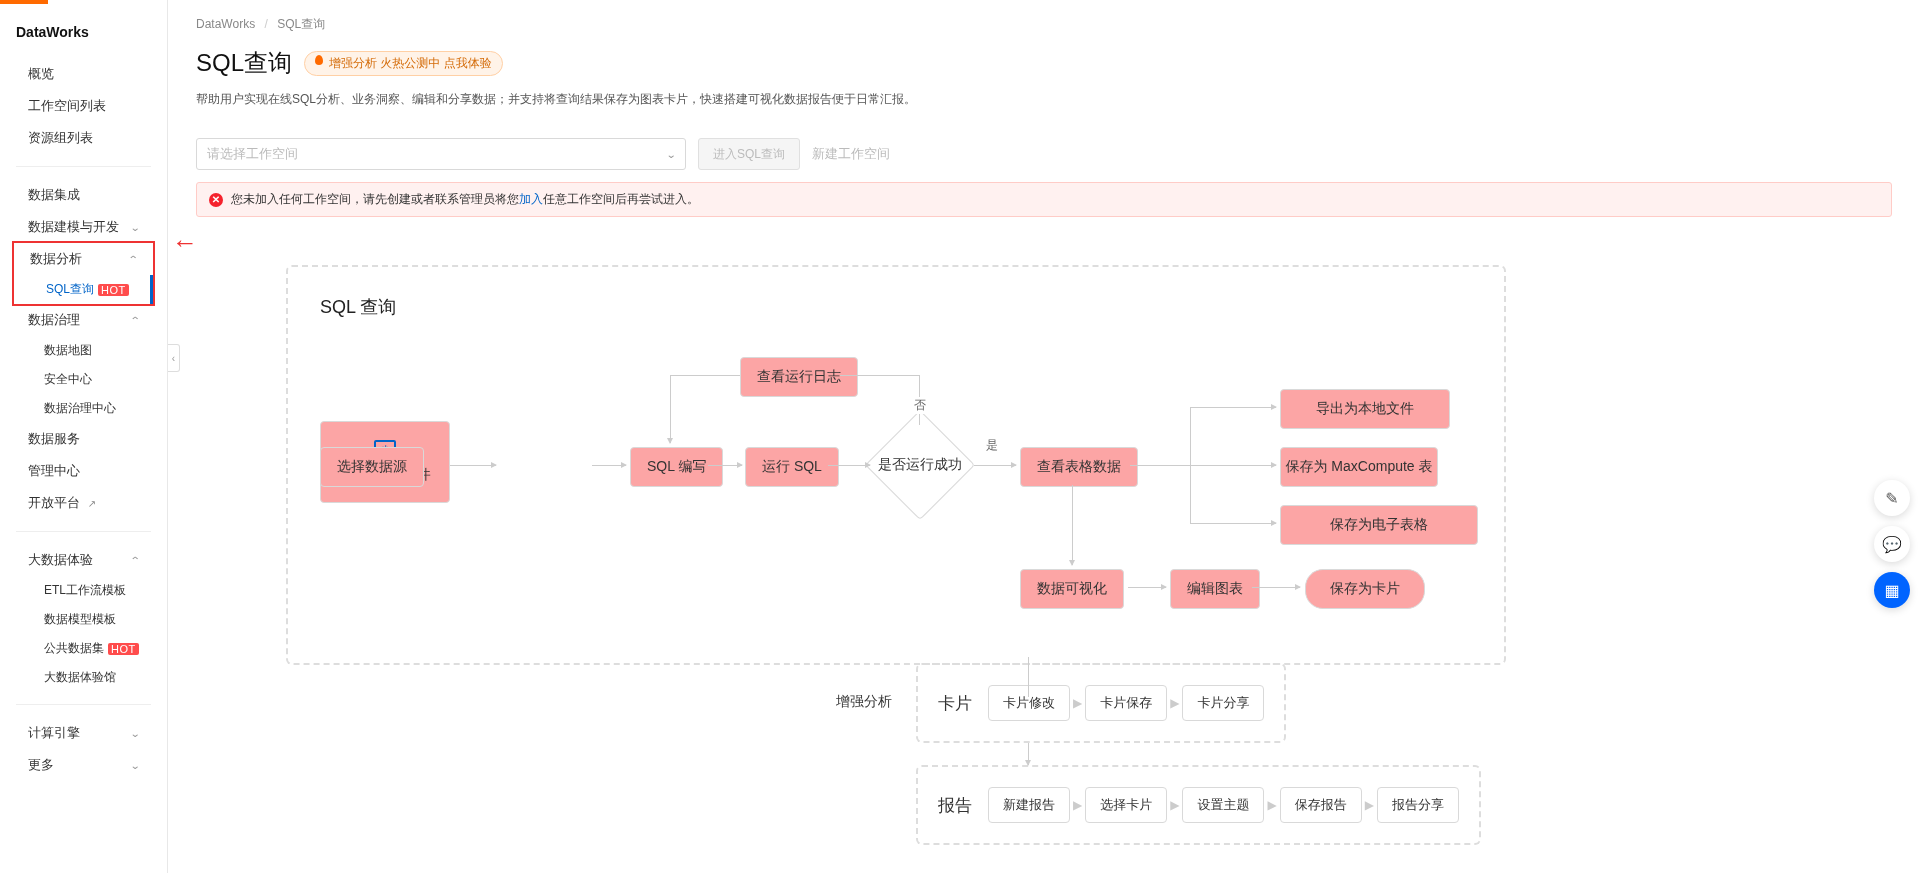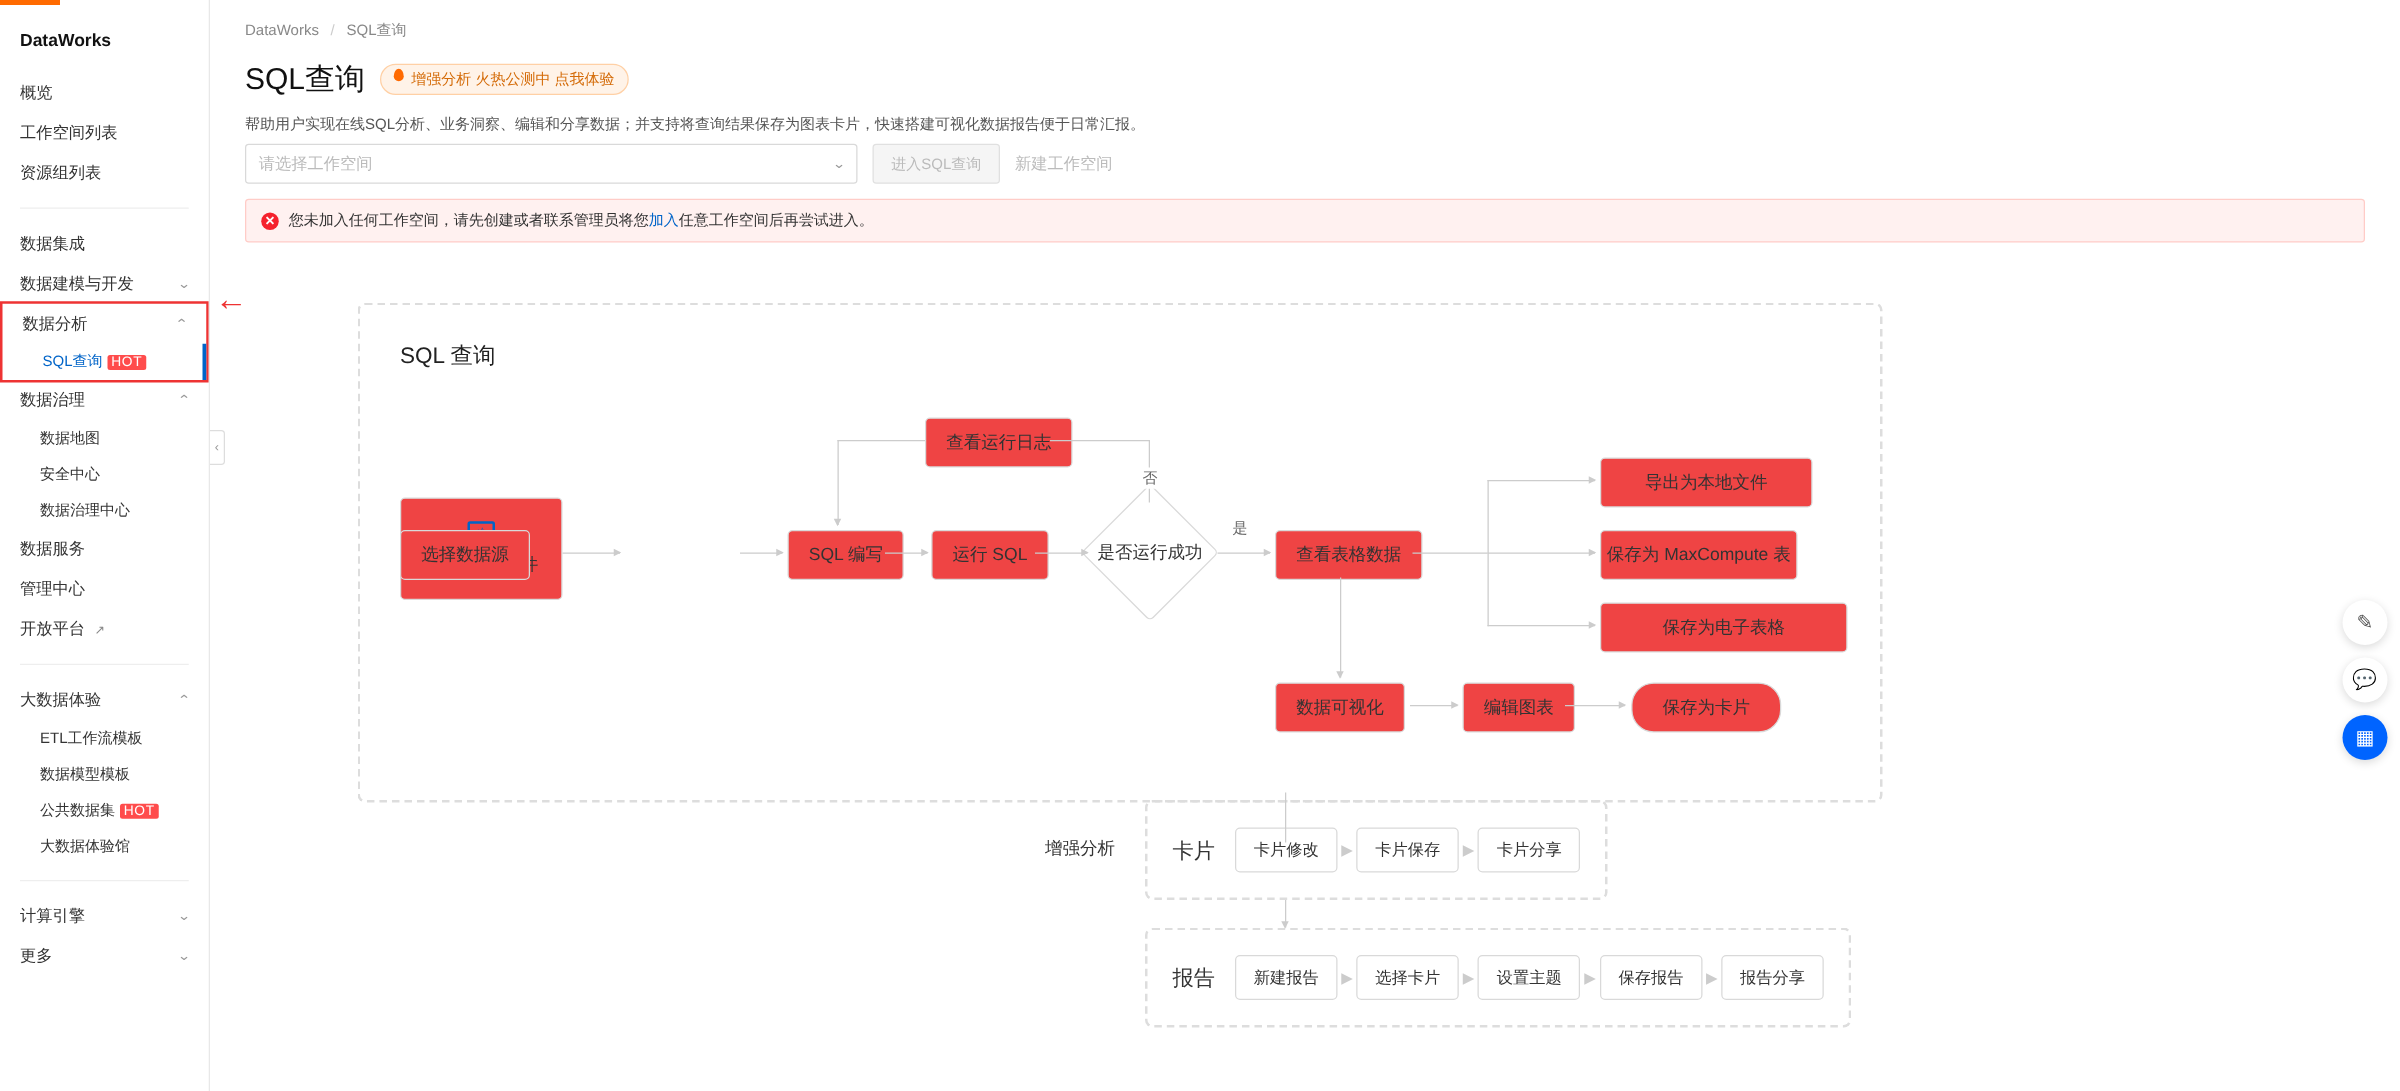--- a/index.html
+++ b/index.html
@@ -35,21 +35,21 @@
       font-size: 13px;
       position: relative;
     }
     .sidebar-title {
       font-weight: 600;
       padding: 4px 16px 14px;
       font-size: 14px;
       color: #111;
     }
     .sidebar-section {
-      padding: 4px 0;
+      padding: 4px 12px;
     }
     .sidebar-item {
       display: flex;
       align-items: center;
       justify-content: space-between;
       padding: 7px 16px;
       cursor: pointer;
       color: #333;
       font-size: 13px;
     }
@@ -164,21 +164,21 @@
     }
     .promo-dot {
       width: 8px;
       height: 10px;
       background: #ff6a00;
       border-radius: 50% 50% 50% 50% / 60% 60% 40% 40%;
     }
     .page-desc {
       font-size: 12px;
       color: #555;
-      margin-bottom: 7px;
+      margin-bottom: 30px;
     }
     .controls-row {
       display: flex;
       align-items: center;
       gap: 12px;
       margin-bottom: 12px;
     }
     .select-box {
       width: 490px;
       height: 32px;
@@ -251,21 +251,21 @@
       color: #222;
     }
     .flow-container {
       position: relative;
       height: 280px;
     }
     .node {
       position: absolute;
       border: 1px solid #d9d9d9;
       border-radius: 4px;
-      background: #ef4444;
+      background: #fca5a5;
       padding: 10px 16px;
       font-size: 14px;
       color: #333;
       text-align: center;
       display: flex;
       align-items: center;
       justify-content: center;
       white-space: nowrap;
     }
     .node-big {

